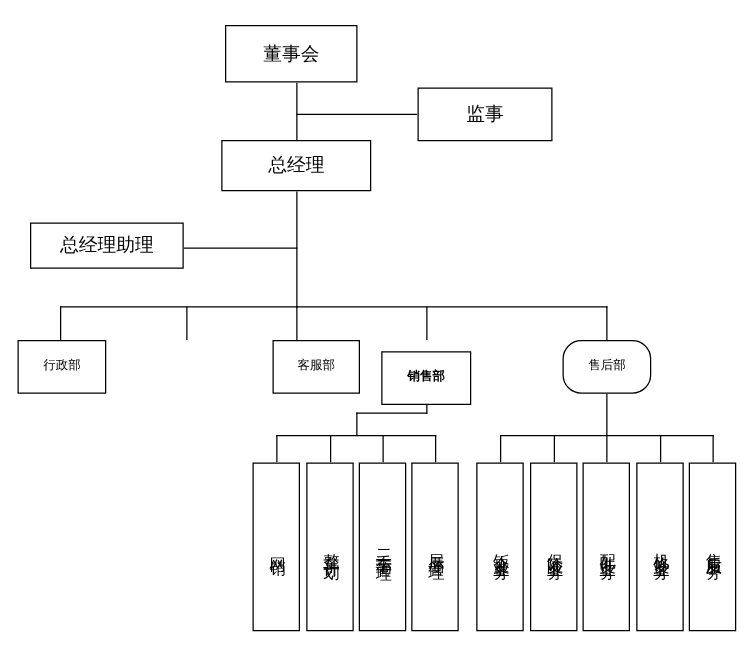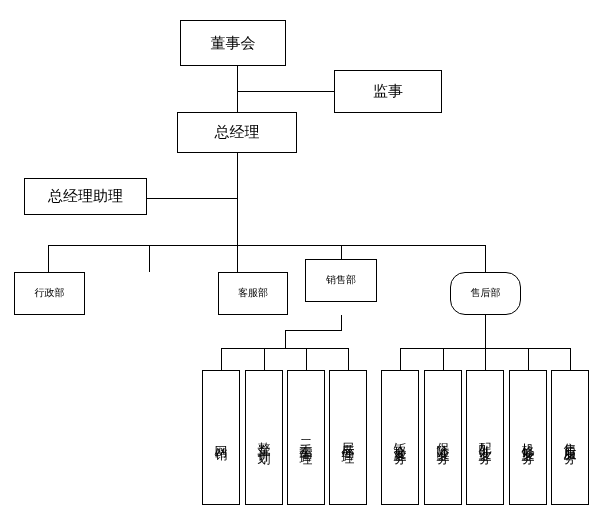--- a/index.html
+++ b/index.html
@@ -110,21 +110,21 @@
 
   <div class="node tier-dept" style="left:14px; top:272px; width:71px; height:43px;">
     <span class="node-label">行政部</span>
   </div>
 
 
   <div class="node tier-dept" style="left:218px; top:272px; width:70px; height:43px;">
     <span class="node-label">客服部</span>
   </div>
 
-  <div class="node tier-dept" style="left:305px; top:259px; width:72px; height:43px;">
+  <div class="node tier-dept" style="left:305px; top:281px; width:72px; height:43px;font-weight:bold;">
     <span class="node-label">销售部</span>
   </div>
 
   <div class="node tier-dept" style="left:450px; top:272px; width:71px; height:43px;border-radius:15px;">
     <span class="node-label">售后部</span>
   </div>
 
   <div class="node node-vertical" style="left:202px; top:370px; width:38px; height:135px;">
     <span class="node-label">网销</span>
   </div>

